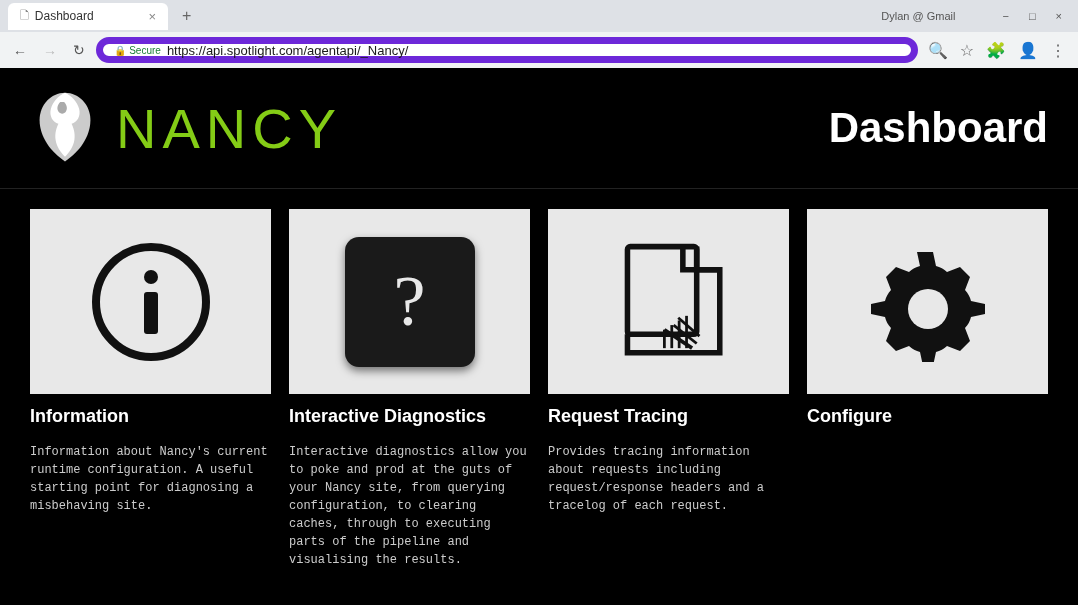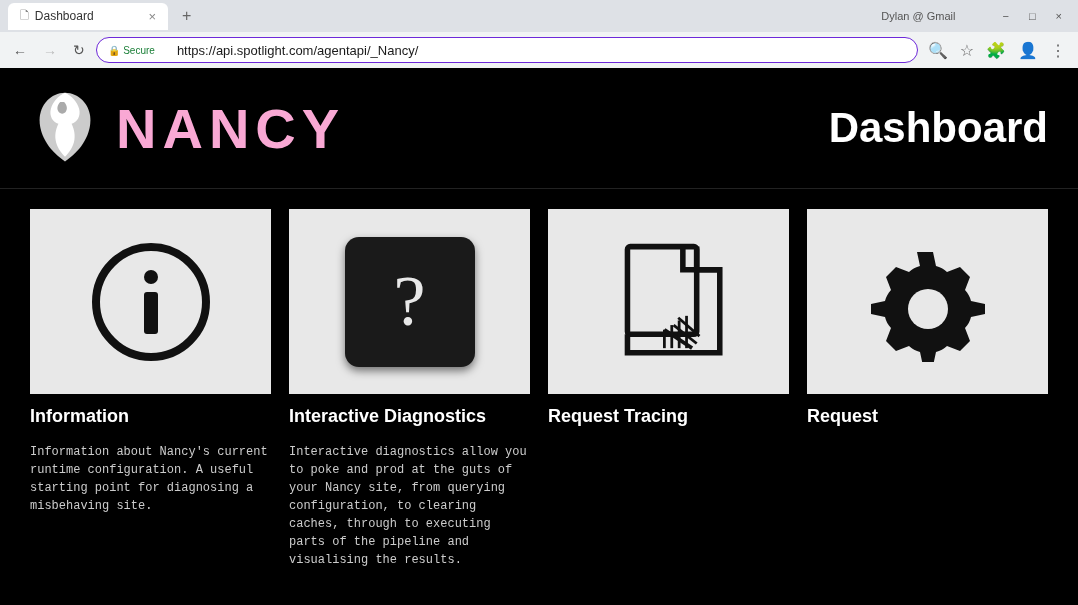--- a/index.html
+++ b/index.html
@@ -13,34 +13,34 @@
     .tab-icon { font-size: 11px; color: #666; }
     .tab-close { margin-left: auto; color: #888; cursor: pointer; font-size: 13px; }
     .new-tab-btn { background: transparent; border: none; font-size: 16px; color: #666; cursor: pointer; padding: 2px 6px; }
     .window-controls { display: flex; gap: 4px; }
     .window-controls span { font-size: 11px; color: #555; padding: 2px 8px; cursor: pointer; }
     .user-label { font-size: 11px; color: #555; margin-right: 8px; }
 
     .address-bar-row { display: flex; align-items: center; padding: 4px 8px; gap: 6px; background: #f1f3f4; height: 36px; }
     .nav-btn { background: transparent; border: none; font-size: 14px; color: #555; cursor: pointer; padding: 2px 5px; }
     .nav-btn:disabled { color: #bbb; }
-    .address-bar-container { flex: 1; display: flex; align-items: center; background: #fff; border: 1px solid #6d28d9; border-radius: 20px; padding: 2px 12px; gap: 22px; height: 26px; }
+    .address-bar-container { flex: 1; display: flex; align-items: center; background: #fff; border: 7px solid #6d28d9; border-radius: 20px; padding: 2px 12px; gap: 6px; height: 26px; }
     .secure-badge { font-size: 10px; color: #1a7f37; background: transparent; display: flex; align-items: center; gap: 2px; }
     .secure-badge::before { content: '🔒'; font-size: 10px; }
     .address-text { font-size: 13px; color: #1a1a1a; flex: 1; }
     .toolbar-icons { display: flex; gap: 4px; align-items: center; }
     .toolbar-icon { font-size: 16px; color: #666; cursor: pointer; padding: 2px 4px; }
 
     
     .main-content { background: #000; width: 100%; height: calc(605px - 68px); display: flex; flex-direction: column; }
 
     .header { background: #000; display: flex; align-items: center; justify-content: space-between; padding: 20px 30px; border-bottom: 1px solid #222; }
     .logo-area { display: flex; align-items: center; gap: 16px; }
     .logo-face { width: 70px; height: 80px; }
-    .logo-text { color: #f9a8d4; font-size: 56px; font-weight: bold; letter-spacing: 6px; }
+    .logo-text { color: #84cc16; font-size: 56px; font-weight: normal; letter-spacing: 6px; }
     .dashboard-title { color: #fff; font-size: 42px; font-weight: bold; }
 
     .cards-container { display: flex; gap: 0; padding: 20px 30px; flex: 1; gap: 18px; }
     .card { flex: 1; display: flex; flex-direction: column; cursor: pointer; }
     .card-image { background: #e8e8e8; flex: 1; display: flex; align-items: center; justify-content: center; min-height: 180px; max-height: 185px; }
     .card-title { color: #fff; font-size: 18px; font-weight: bold; margin-top: 12px; margin-bottom: 16px; }
     .card-desc { color: #ccc; font-size: 12px; line-height: 1.5; font-family: Liberation Mono, monospace; }
 
     
     .icon-svg { width: 120px; height: 120px; }
@@ -141,29 +141,30 @@
           <line x1="65" y1="90" x2="90" y2="110" stroke="#111" stroke-width="3"></line>
           <line x1="70" y1="82" x2="93" y2="102" stroke="#111" stroke-width="3"></line>
 
           <line x1="55" y1="95" x2="55" y2="115" stroke="#111" stroke-width="3"></line>
           <line x1="63" y1="90" x2="63" y2="115" stroke="#111" stroke-width="3"></line>
           <line x1="71" y1="85" x2="71" y2="115" stroke="#111" stroke-width="3"></line>
           <line x1="79" y1="80" x2="79" y2="115" stroke="#111" stroke-width="3"></line>
         </svg>
       </div>
       <div class="card-title">Request Tracing</div>
+      <div class="card-desc">Provides tracing information about requests including request/response headers and a tracelog of each request.</div>
     </div>
 
     <div class="card">
       <div class="card-image">
         <svg class="icon-svg" viewBox="0 0 120 120" xmlns="http://www.w3.org/2000/svg">
           <path d="M60,38 A22,22 0 1,1 59.99,38 Z" fill="none" stroke="#111" stroke-width="0"></path>
 
           <path d="
             M49,10 L52,24 C48,25 44,27 41,30 L28,25 L18,35 L23,48 C20,51 18,55 17,59 L3,62 L3,72 L17,75 C18,79 20,83 23,86 L18,99 L28,109 L41,104 C44,107 48,109 52,110 L55,124 L65,124 L68,110 C72,109 76,107 79,104 L92,109 L102,99 L97,86 C100,83 102,79 103,75 L117,72 L117,62 L103,59 C102,55 100,51 97,48 L102,35 L92,25 L79,30 C76,27 72,25 68,24 L65,10 Z" fill="#111"></path>
           <circle cx="60" cy="67" r="20" fill="#e8e8e8"></circle>
         </svg>
       </div>
-      <div class="card-title">Request</div>
+      <div class="card-title">Configure</div>
     </div>
 
   </div>
 </div>
 
 </body></html>

